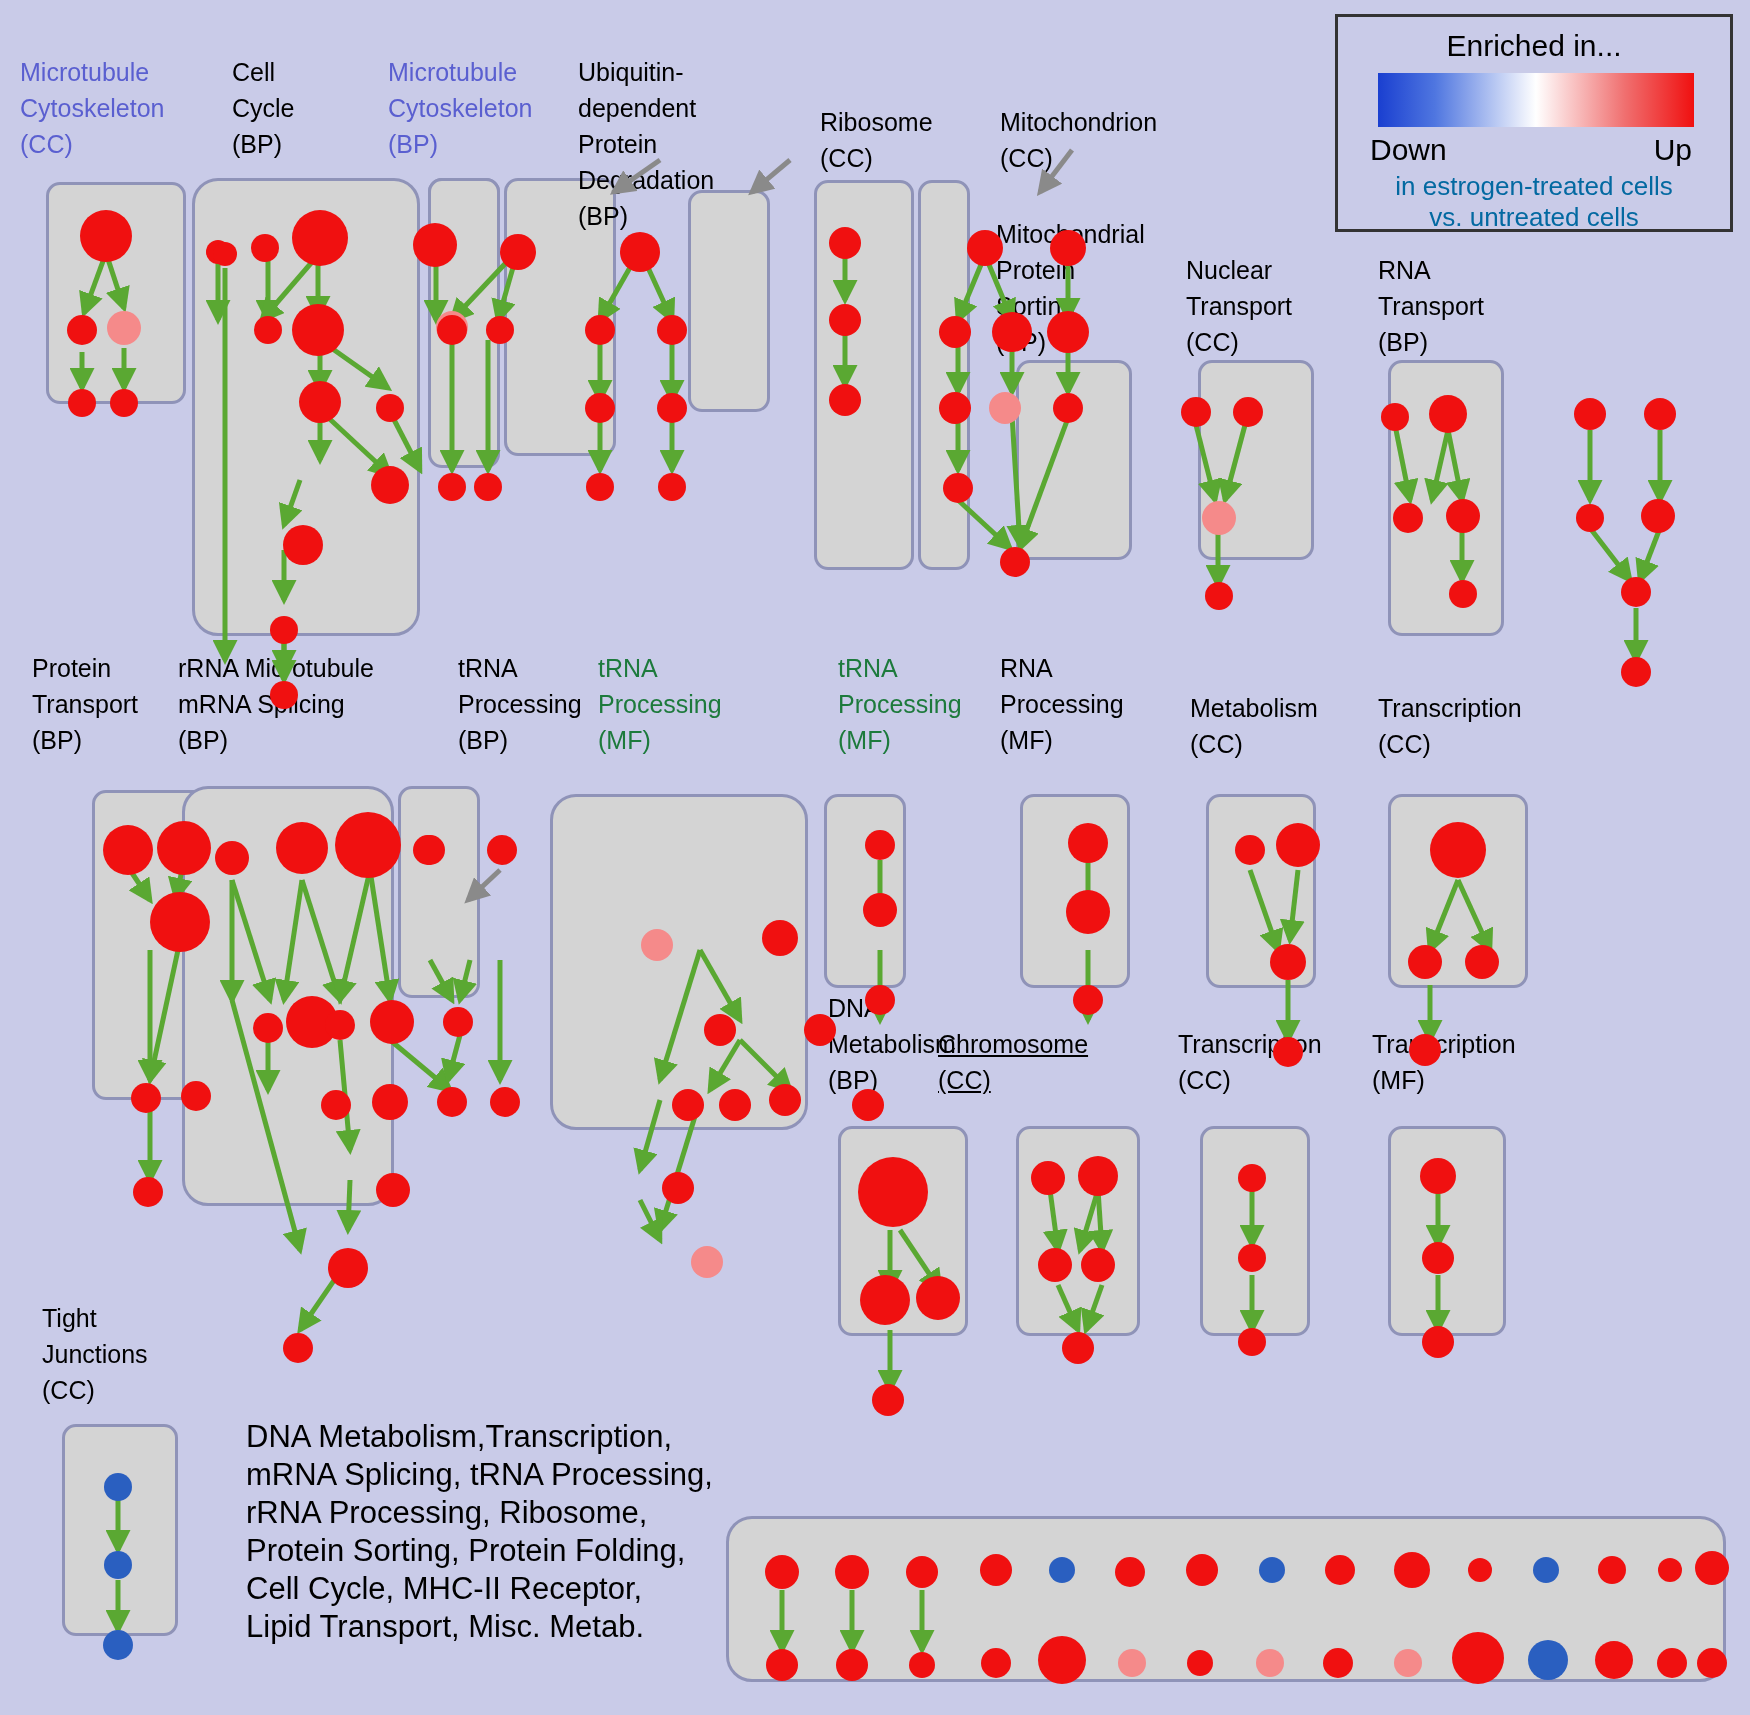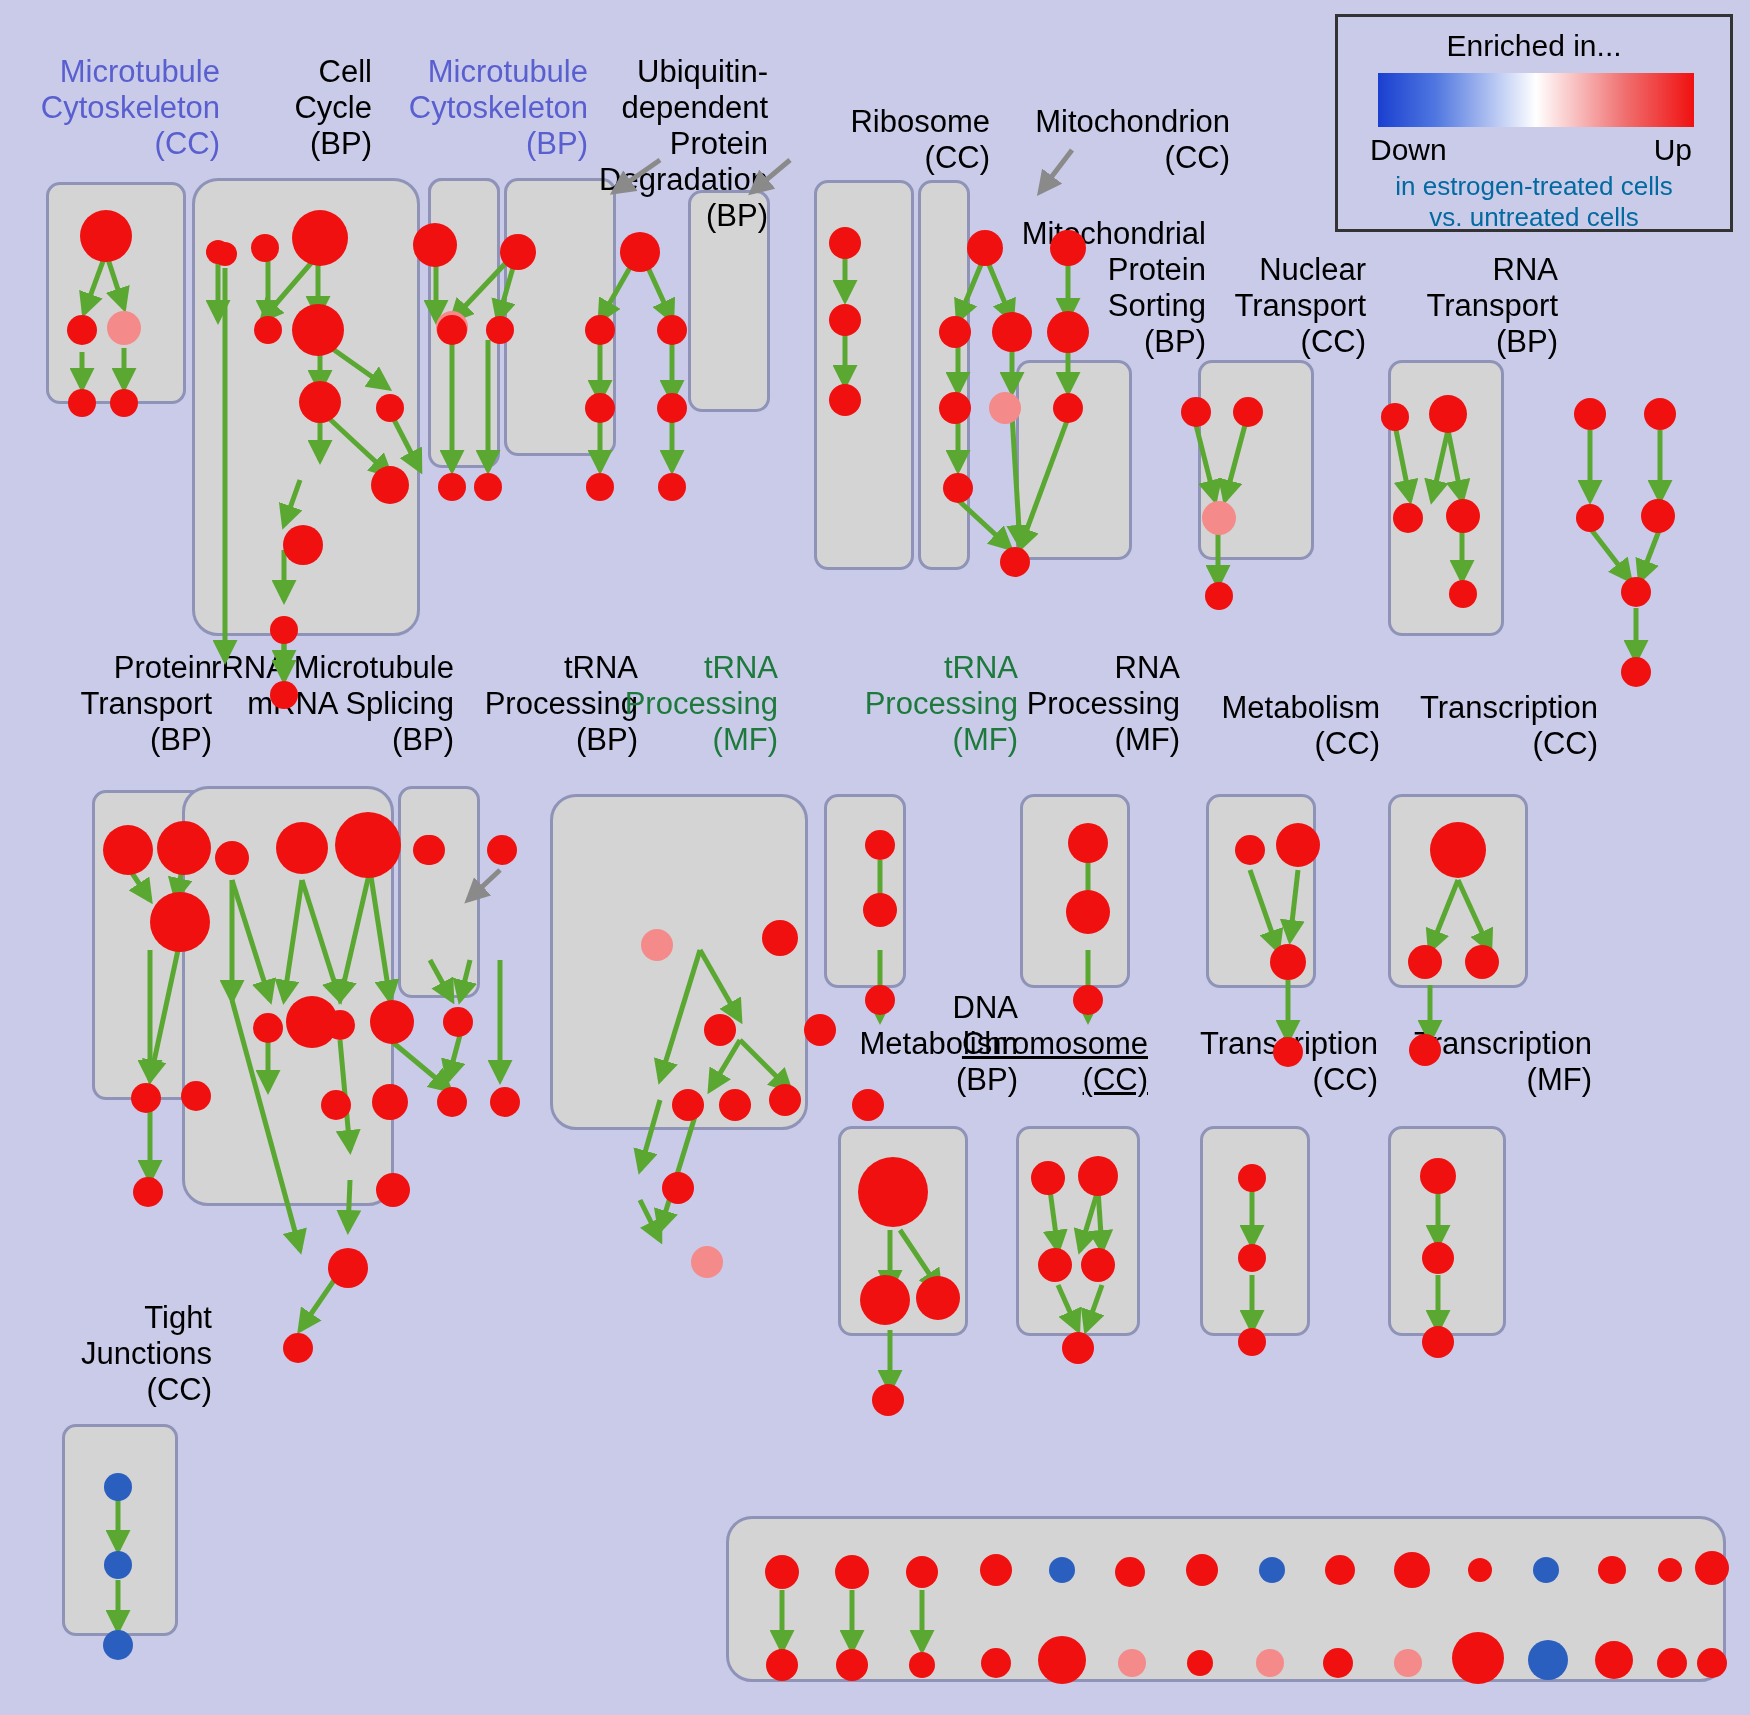--- a/index.html
+++ b/index.html
@@ -15,23 +15,23 @@
     position:absolute;
     background:#d4d4d4;
     border:3px solid #8f93b8;
     border-radius:14px;
     box-sizing:border-box;
   }
   .cluster.round{border-radius:26px;}
   .label{
     position:absolute;
     color:#000;
-    font-size:31px;
+    font-size:25px;
     line-height:36px;
-    text-align:right;
+    text-align:left;
     white-space:pre-line;
   }
   .label.blue{color:#5a5fd0;}
   .label.green{color:#1d7a3c;}
   .legend{
     position:absolute;
     background:#c9cbe8;
     border:3px solid #333;
     box-sizing:border-box;
   }
@@ -163,20 +163,26 @@
 (CC)</div>
   <div class="label" style="left:1178px;top:1026px;width:200px;">Transcription
 (CC)</div>
   <div class="label" style="left:1372px;top:1026px;width:220px;">Transcription
 (MF)</div>
 
   <div class="label" style="left:42px;top:1300px;width:170px;">Tight
 Junctions
 (CC)</div>
 
+  <div class="bottom-text" style="left:246px;top:1418px;width:540px;">DNA Metabolism,Transcription,
+mRNA Splicing, tRNA Processing,
+rRNA Processing, Ribosome,
+Protein Sorting, Protein Folding,
+Cell Cycle, MHC-II Receptor,
+Lipid Transport, Misc. Metab.</div>
 
   <svg class="net" viewBox="0 0 1750 1715">
     <defs>
       <marker id="ah" viewBox="0 0 10 10" refX="8" refY="5" markerWidth="5" markerHeight="5" orient="auto-start-reverse">
         <path d="M 0 0 L 10 5 L 0 10 z" fill="#5aa832"></path>
       </marker>
       <marker id="ahg" viewBox="0 0 10 10" refX="8" refY="5" markerWidth="5" markerHeight="5" orient="auto-start-reverse">
         <path d="M 0 0 L 10 5 L 0 10 z" fill="#8a8a8a"></path>
       </marker>
     </defs>

